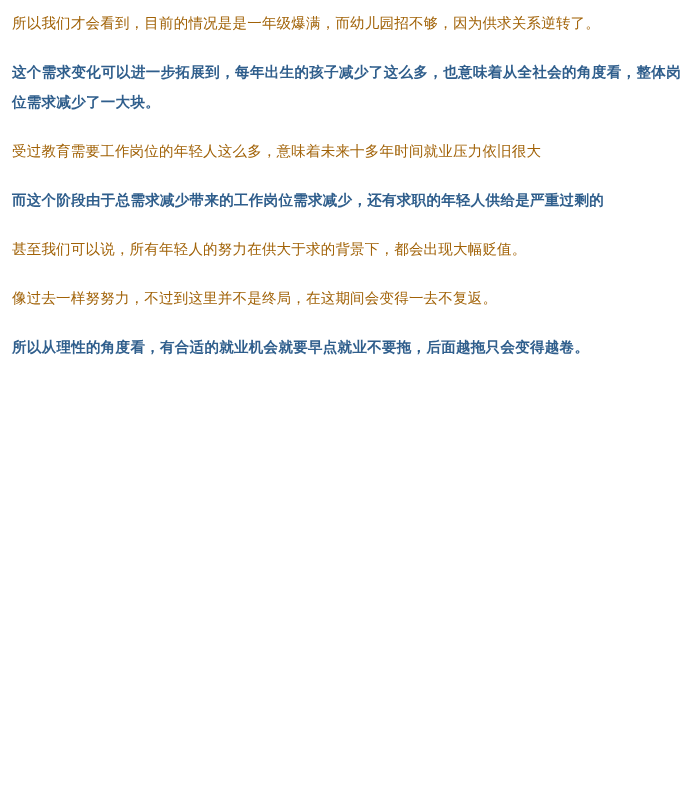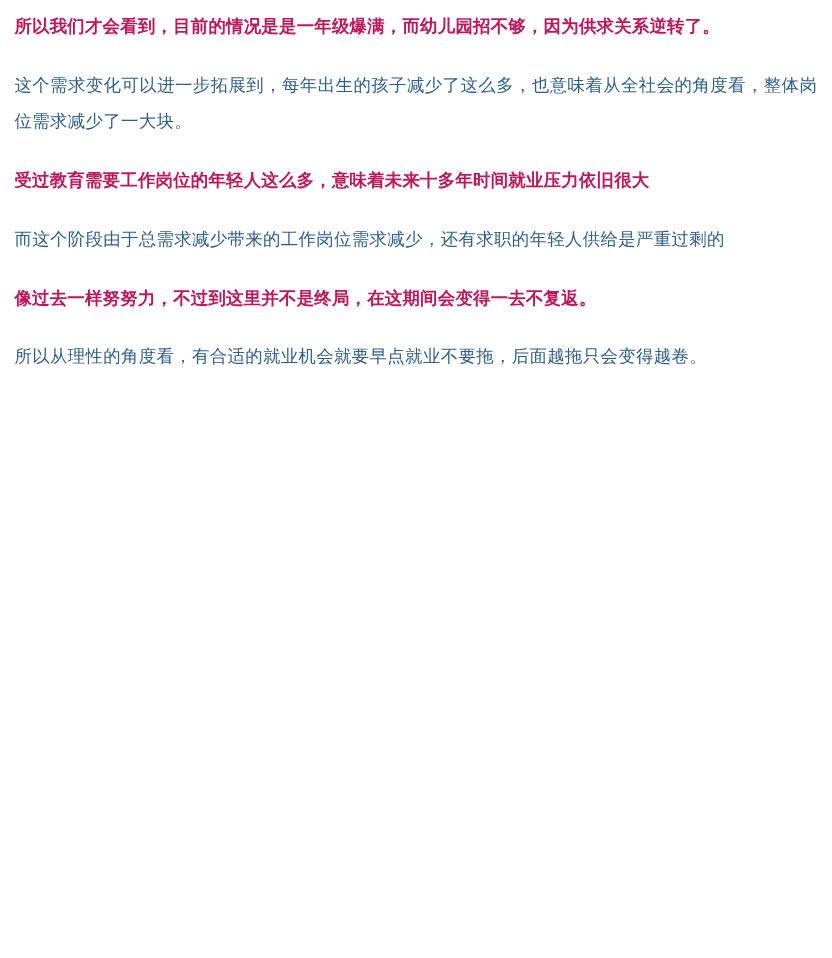--- a/index.html
+++ b/index.html
@@ -14,35 +14,35 @@
     overflow: hidden;
   }
   .article {
     padding: 8px 12px 0 12px;
     box-sizing: border-box;
     width: 693px;
   }
   .para {
     font-size: 14.5px;
     line-height: 30px;
-    color: #be185d;
+    color: #a16207;
     margin: 0 0 19px 0;
     letter-spacing: 0.2px;
     text-align: justify;
-    font-weight: bold;
   }
   .para.highlight {
     color: #2f5e8c;
-    font-weight: normal;
+    font-weight: bold;
     letter-spacing: 0.3px;
   }
 </style>
 </head>
 <body>
 
 <div class="article">
   <p class="para">所以我们才会看到，目前的情况是是一年级爆满，而幼儿园招不够，因为供求关系逆转了。</p>
   <p class="para highlight">这个需求变化可以进一步拓展到，每年出生的孩子减少了这么多，也意味着从全社会的角度看，整体岗位需求减少了一大块。</p>
   <p class="para">受过教育需要工作岗位的年轻人这么多，意味着未来十多年时间就业压力依旧很大</p>
   <p class="para highlight">而这个阶段由于总需求减少带来的工作岗位需求减少，还有求职的年轻人供给是严重过剩的</p>
+  <p class="para">甚至我们可以说，所有年轻人的努力在供大于求的背景下，都会出现大幅贬值。</p>
   <p class="para">像过去一样努努力，不过到这里并不是终局，在这期间会变得一去不复返。</p>
   <p class="para highlight">所以从理性的角度看，有合适的就业机会就要早点就业不要拖，后面越拖只会变得越卷。</p>
 </div>
 
 </body></html>

